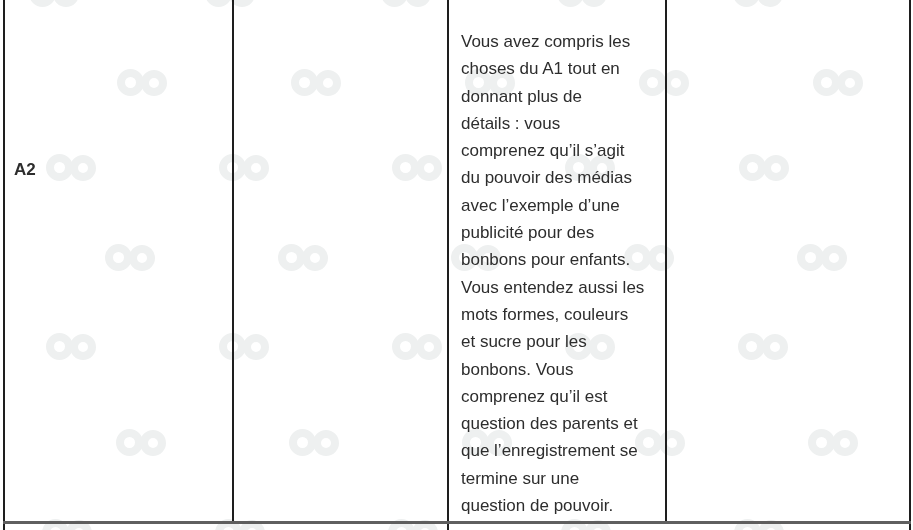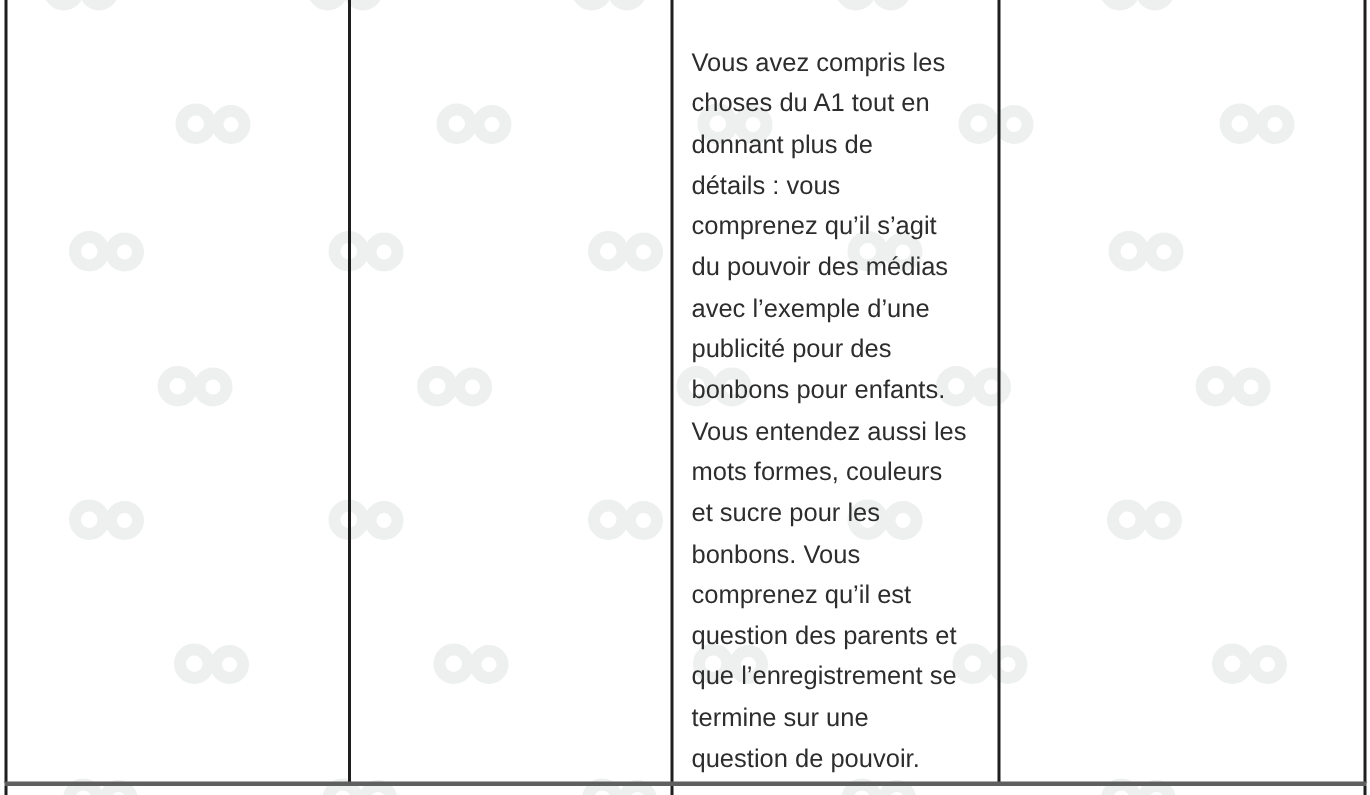--- a/index.html
+++ b/index.html
@@ -207,20 +207,21 @@
   <div class="vline vl-c23"></div>
   <div class="vline vl-c34"></div>
   <div class="vline vl-right"></div>
 
   <div class="row-sep"></div>
   <div class="vstub vs-left"></div>
   <div class="vstub vs-c23"></div>
   <div class="vstub vs-right"></div>
 
   <div class="cell cell-1">
+    <div class="cell-heading">A2</div>
   </div>
 
   <div class="cell cell-2"></div>
 
   <div class="cell cell-3">
     <div class="cell-body-3">Vous avez compris les
 choses du A1 tout en
 donnant plus de
 détails : vous
 comprenez qu’il s’agit

